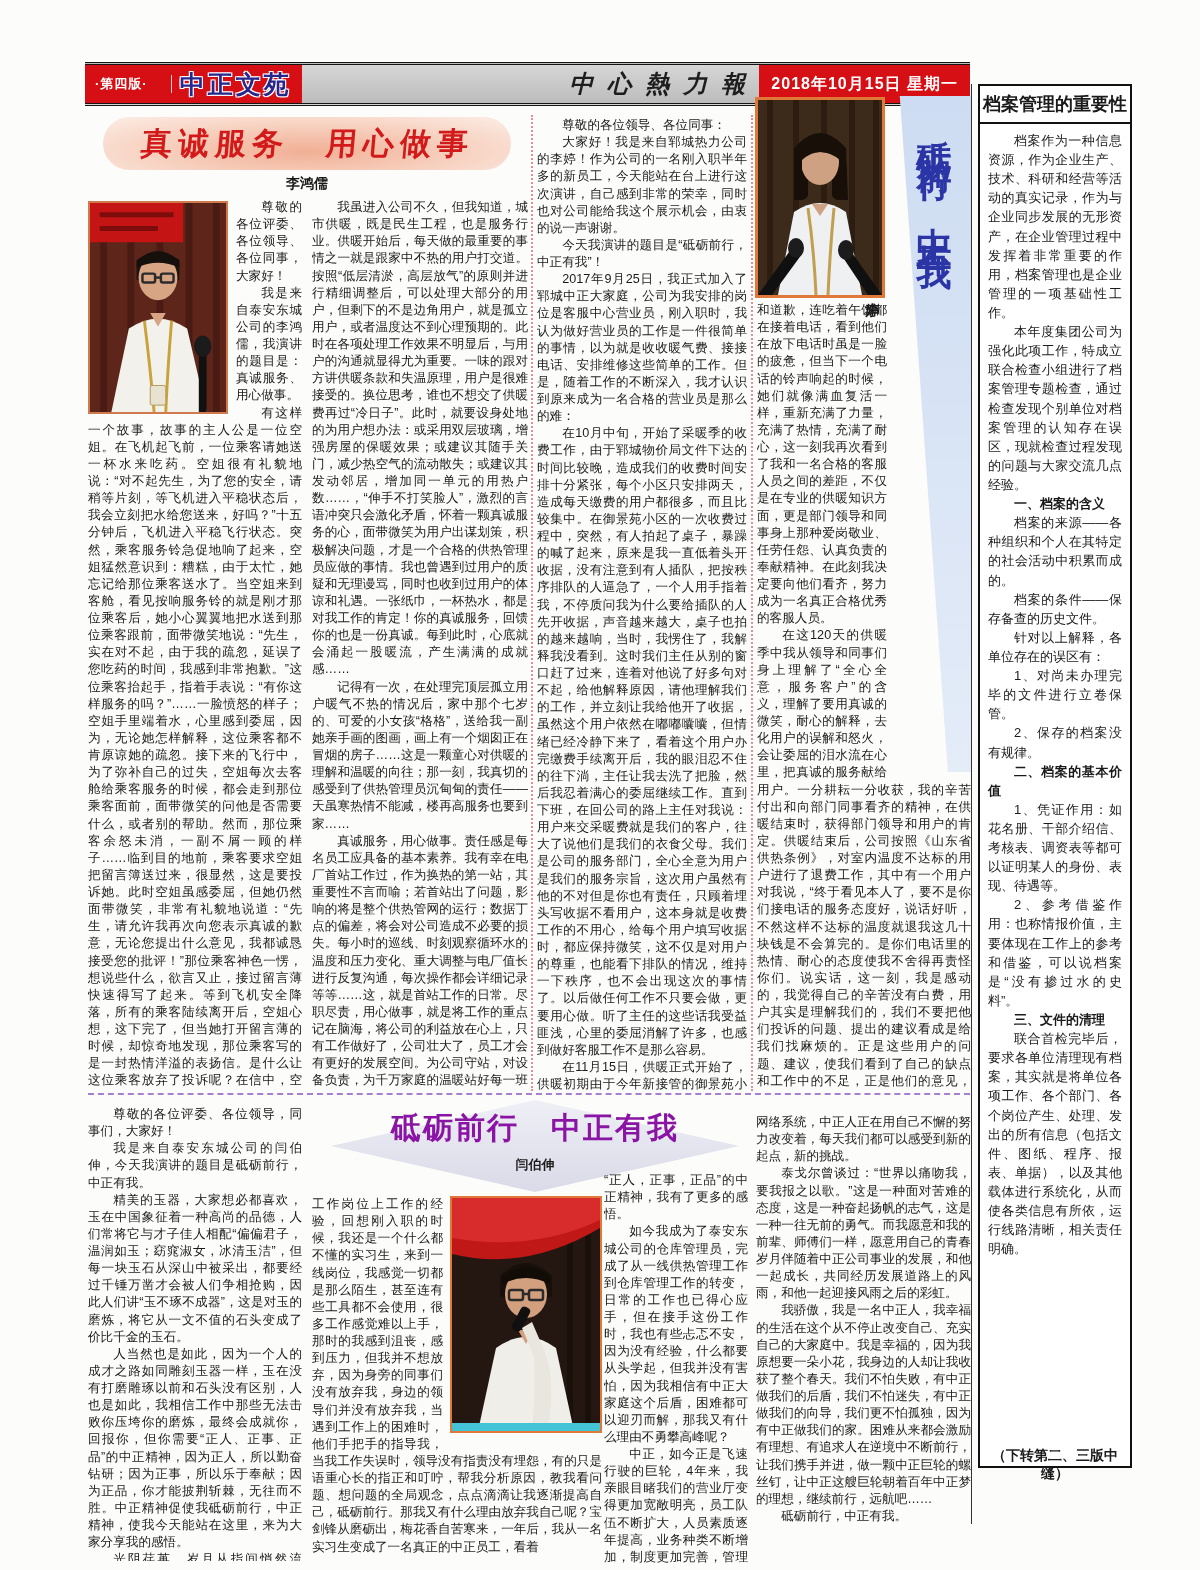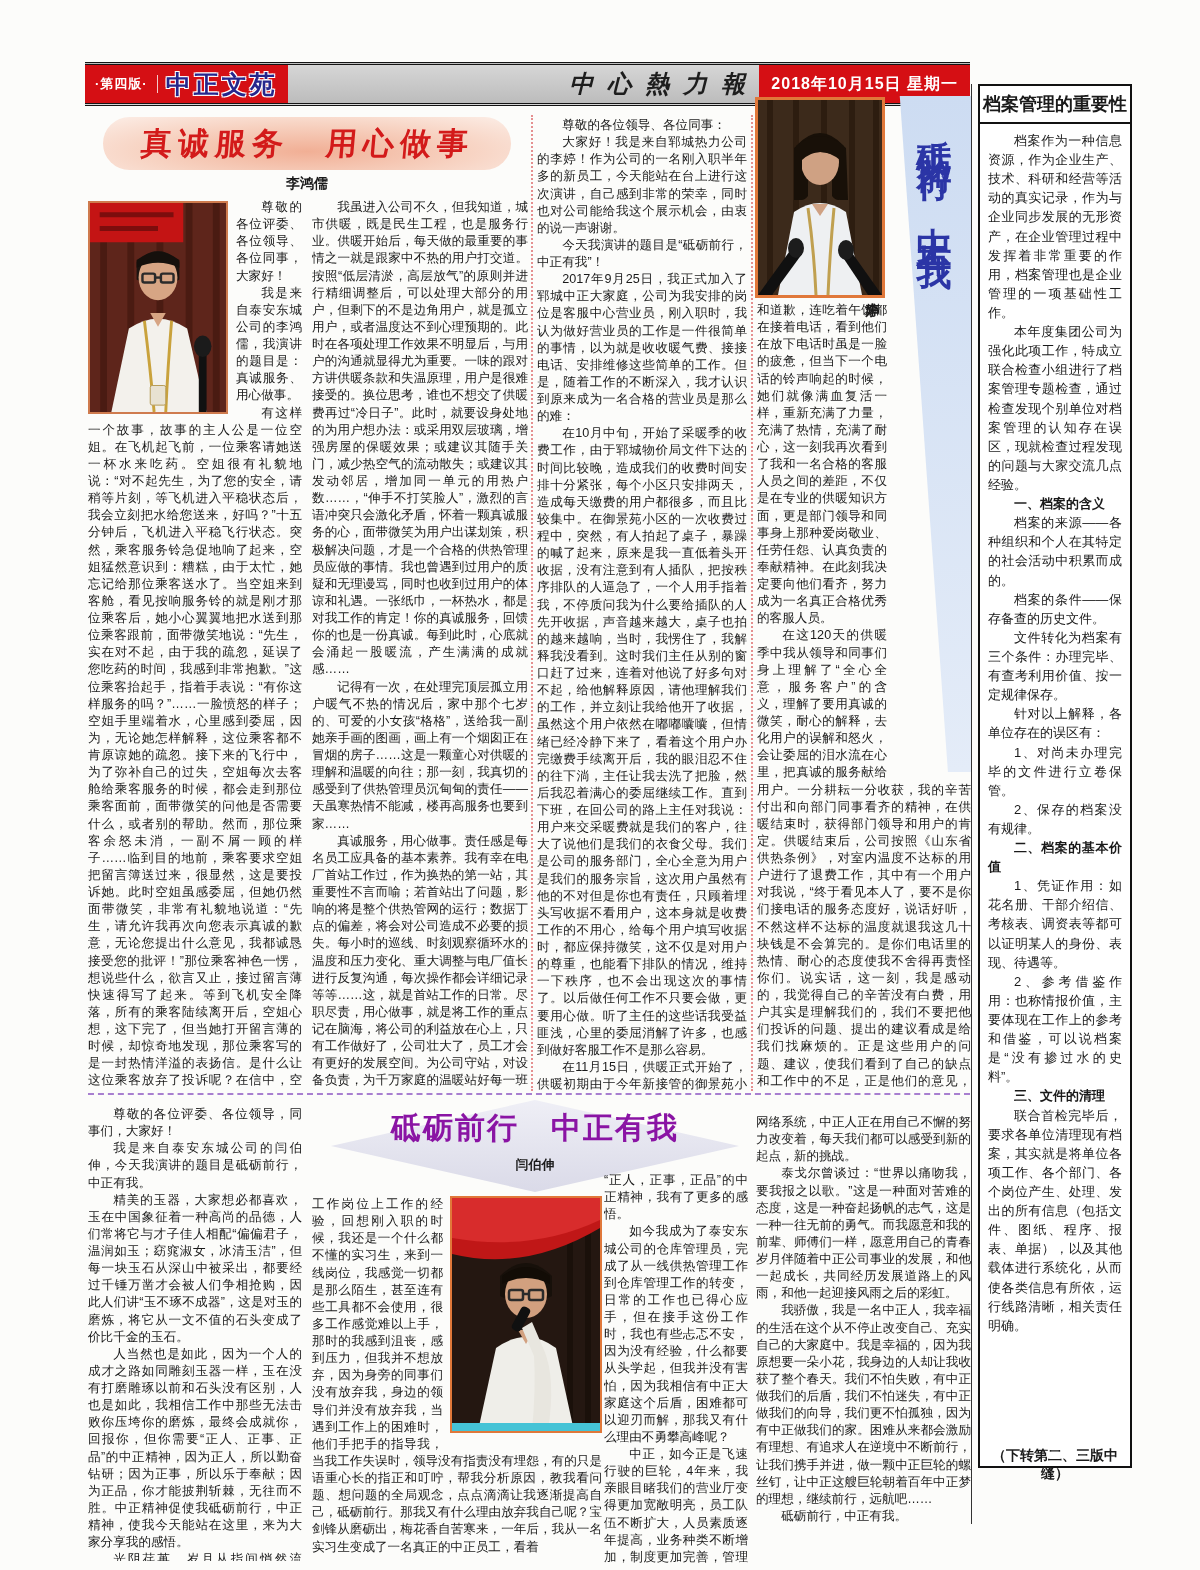--- a/index.html
+++ b/index.html
@@ -4,21 +4,21 @@
 <style>
   html,body{margin:0;padding:0;background:#9a9a9a;}
   .page{position:relative;width:1200px;height:1570px;margin:0 auto;background:#fcfcfa;
         font-family:"Liberation Sans","DejaVu Sans",sans-serif;color:#1a1a1a;overflow:hidden;}
 
   
   .masthead{position:absolute;left:85px;top:62px;width:885px;height:44px;
             border-top:3px double #141414;border-bottom:3px double #141414;
             background:linear-gradient(#d6d6d6,#bcbcbc);display:flex;align-items:stretch;box-sizing:border-box;}
   .mh-left{background:#d50f14;display:flex;align-items:center;padding:0 10px;gap:8px;}
-  .mh-edition{color:#fff;font-size:13px;font-weight:bold;letter-spacing:1px;border-right:1px solid #f4c9c9;padding-right:9px;}
+  .mh-edition{color:#fff;font-size:13px;font-weight:bold;letter-spacing:1px;border-right:1px solid #f4c9c9;padding-right:23px;}
   .mh-section{font-size:25px;font-weight:bold;color:#26268c;letter-spacing:3px;
               text-shadow:1px 1px 0 #fff,-1px -1px 0 #fff,1px -1px 0 #fff,-1px 1px 0 #fff;}
   .mh-center{flex:1;text-align:right;font-family:"DejaVu Serif","Liberation Serif",serif;
              font-style:italic;font-weight:bold;font-size:24px;letter-spacing:14px;color:#1d1d1d;line-height:38px;}
   .mh-right{background:#d50f14;color:#fff;font-size:16px;font-weight:bold;display:flex;align-items:center;
             padding:0 12px;letter-spacing:1px;}
 
   
   .col{position:absolute;text-align:justify;font-size:12.6px;line-height:1.36;overflow:hidden;}
   .col p{margin:0;text-indent:2em;}
@@ -242,21 +242,20 @@
 
   <div class="vrule"></div>
   <aside class="sidebar">
     <div class="sb-title">档案管理的重要性</div>
     <div class="sb-body">
         <p>档案作为一种信息资源，作为企业生产、技术、科研和经营等活动的真实记录，作为与企业同步发展的无形资产，在企业管理过程中发挥着非常重要的作用，档案管理也是企业管理的一项基础性工作。</p>
         <p>本年度集团公司为强化此项工作，特成立联合检查小组进行了档案管理专题检查，通过检查发现个别单位对档案管理的认知存在误区，现就检查过程发现的问题与大家交流几点经验。</p>
         <p class="subhead">一、档案的含义</p>
         <p>档案的来源——各种组织和个人在其特定的社会活动中积累而成的。</p>
         <p>档案的条件——保存备查的历史文件。</p>
-        <p>文件转化为档案有三个条件：办理完毕、有查考利用价值、按一定规律保存。</p>
         <p>针对以上解释，各单位存在的误区有：</p>
         <p>1、对尚未办理完毕的文件进行立卷保管。</p>
         <p>2、保存的档案没有规律。</p>
         <p class="subhead">二、档案的基本价值</p>
         <p>1、凭证作用：如花名册、干部介绍信、考核表、调资表等都可以证明某人的身份、表现、待遇等。</p>
         <p>2、参考借鉴作用：也称情报价值，主要体现在工作上的参考和借鉴，可以说档案是“没有掺过水的史料”。</p>
         <p class="subhead">三、文件的清理</p>
         <p>联合首检完毕后，要求各单位清理现有档案，其实就是将单位各项工作、各个部门、各个岗位产生、处理、发出的所有信息（包括文件、图纸、程序、报表、单据），以及其他载体进行系统化，从而使各类信息有所依，运行线路清晰，相关责任明确。</p>
       </div>
     <div class="sb-cont">（下转第二、三版中缝）</div>

